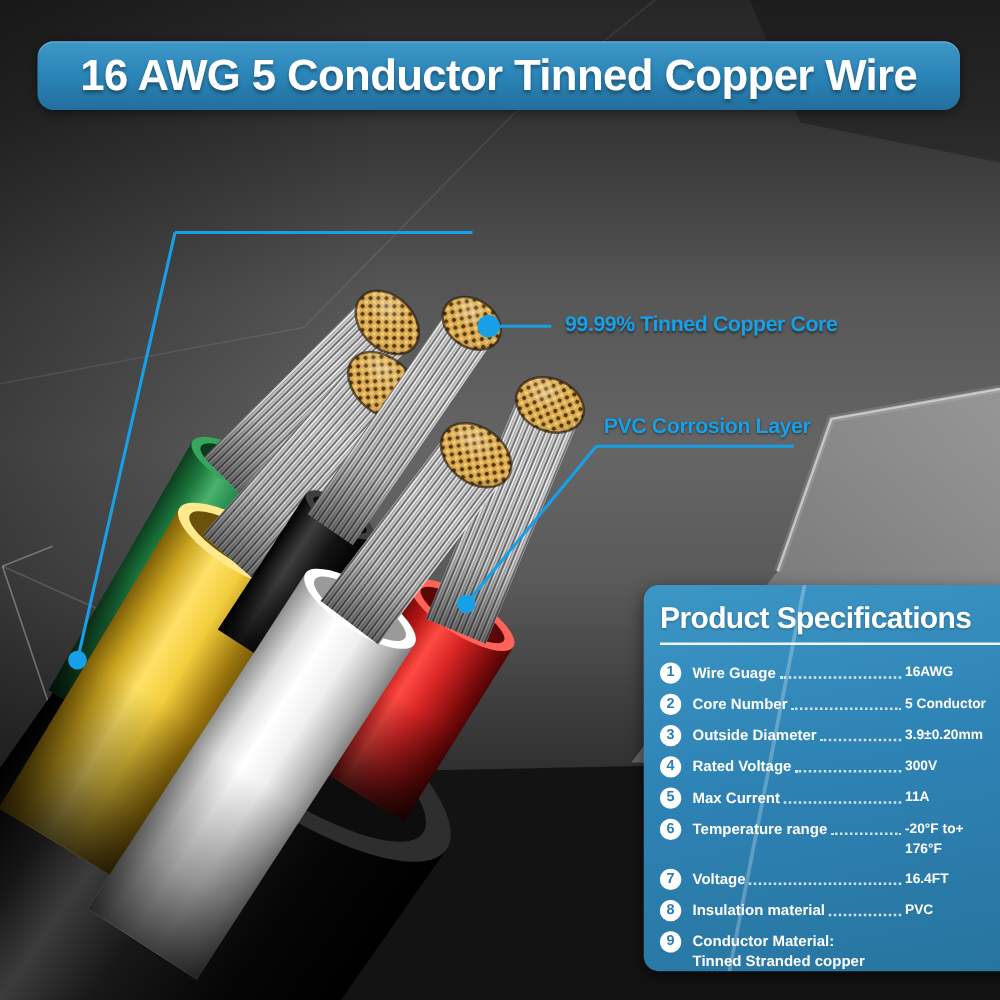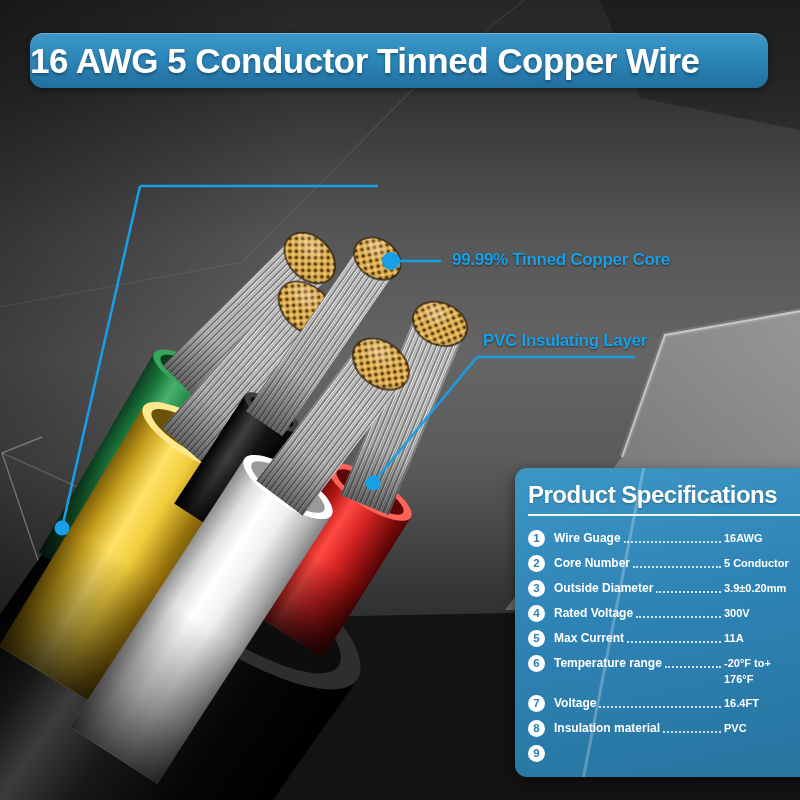--- a/index.html
+++ b/index.html
@@ -5,21 +5,21 @@
   html,body{margin:0;padding:0;background:#111;}
   #stage{position:relative;width:800px;height:800px;overflow:hidden;
          font-family:"Liberation Sans",sans-serif;}
   #scene{position:absolute;left:0;top:0;}
 
   
   .banner{position:absolute;left:30px;top:33px;width:738px;height:55px;
     border-radius:13px;
     background:linear-gradient(180deg,#3e97c6 0%,#2c87ba 45%,#226f9e 100%);
     box-shadow:0 2px 7px rgba(0,0,0,.45), inset 0 1px 0 rgba(255,255,255,.25);
-    display:flex;align-items:center;}
+    display:flex;align-items:center;justify-content:center;}
   .banner-title{color:#fff;font-size:35px;font-weight:700;letter-spacing:-.5px;
     white-space:nowrap;text-shadow:0 2px 3px rgba(0,0,0,.35);}
 
   
   .callout-label{position:absolute;color:#17a0e8;font-size:17px;font-weight:700;
     letter-spacing:-.3px;white-space:nowrap;text-shadow:0 1px 2px rgba(0,0,0,.55);}
   #lbl-jacket{left:144px;top:161px;}
   #lbl-core{left:452px;top:250px;}
   #lbl-insul{left:483px;top:331px;}
 
@@ -270,21 +270,21 @@
     <circle cx="391" cy="261" r="9"></circle>
     <circle cx="373" cy="483" r="7.5"></circle>
   </g>
 </svg>
 
 <div class="banner">
   <div class="banner-title">16 AWG 5 Conductor Tinned Copper Wire</div>
 </div>
 
 <div class="callout-label" id="lbl-core">99.99% Tinned Copper Core</div>
-<div class="callout-label" id="lbl-insul">PVC Insulating Layer</div>
+<div class="callout-label" id="lbl-insul">PVC Corrosion Layer</div>
 
 <div class="panel">
   <div class="panel-streak"></div>
   <div class="panel-inner">
     <div class="panel-title">Product Specifications</div>
     <div class="panel-underline"></div>
     <div class="rows">
 
       <div class="spec-row">
         <span class="num">1</span>
@@ -337,20 +337,21 @@
 
       <div class="spec-row">
         <span class="num">8</span>
         <span class="lbl"><span>Insulation material</span></span>
         <span class="dots"></span>
         <span class="val"><span>PVC</span></span>
       </div>
 
       <div class="spec-row no-dots">
         <span class="num">9</span>
+        <span class="lbl"><span>Conductor Material:</span><span class="l2">Tinned Stranded copper</span></span>
         <span class="dots"></span>
         <span class="val"></span>
       </div>
 
     </div>
   </div>
 </div>
 
 </div>
 

